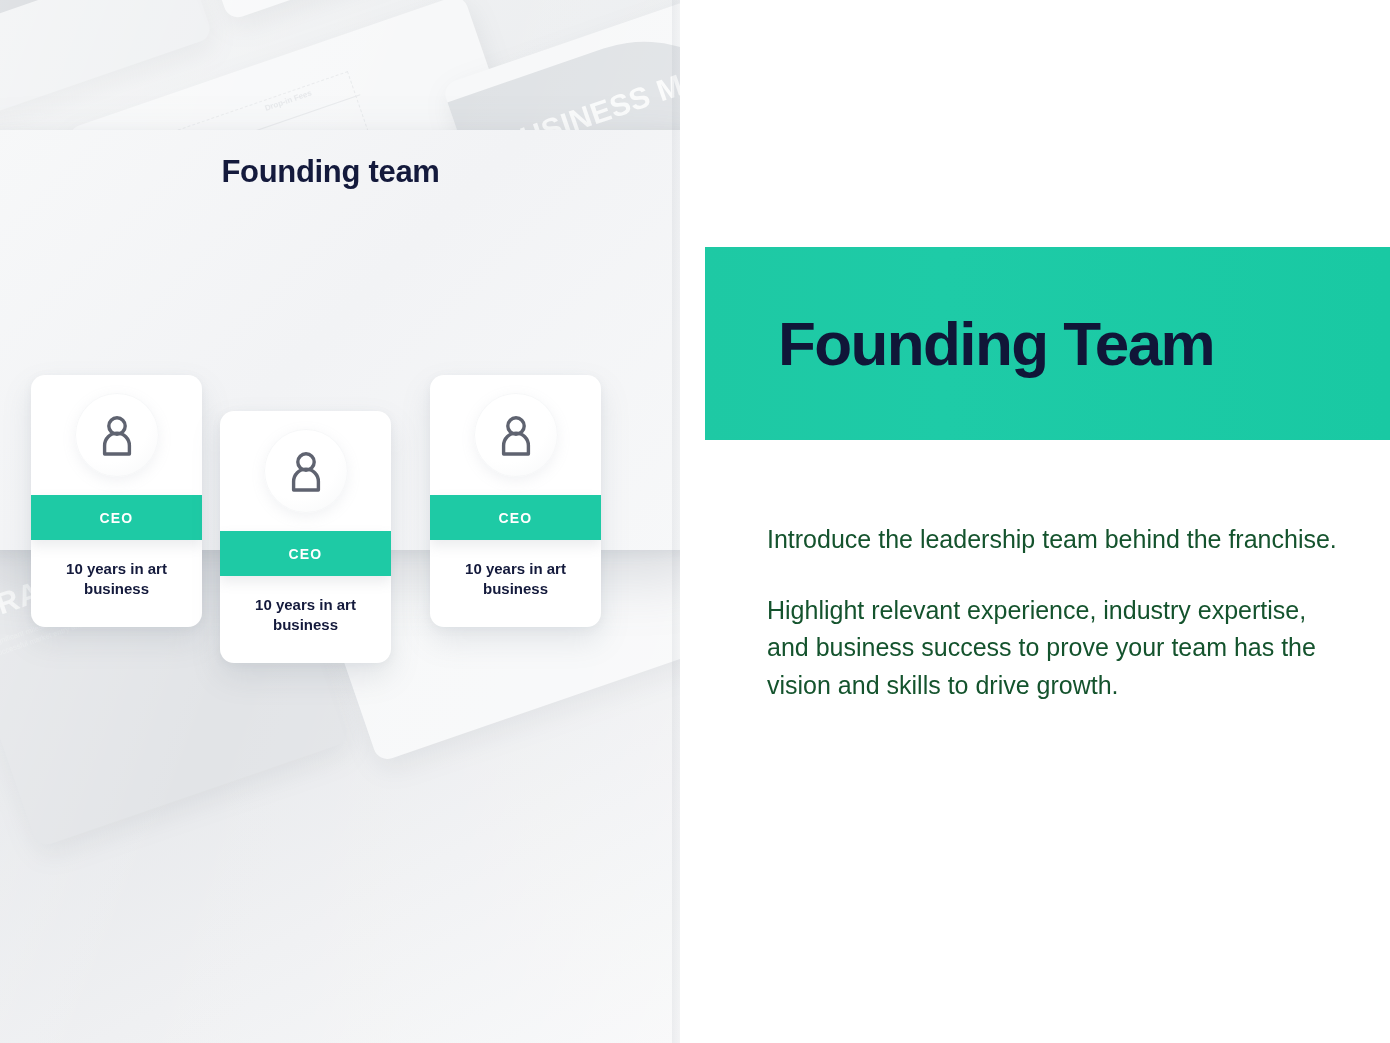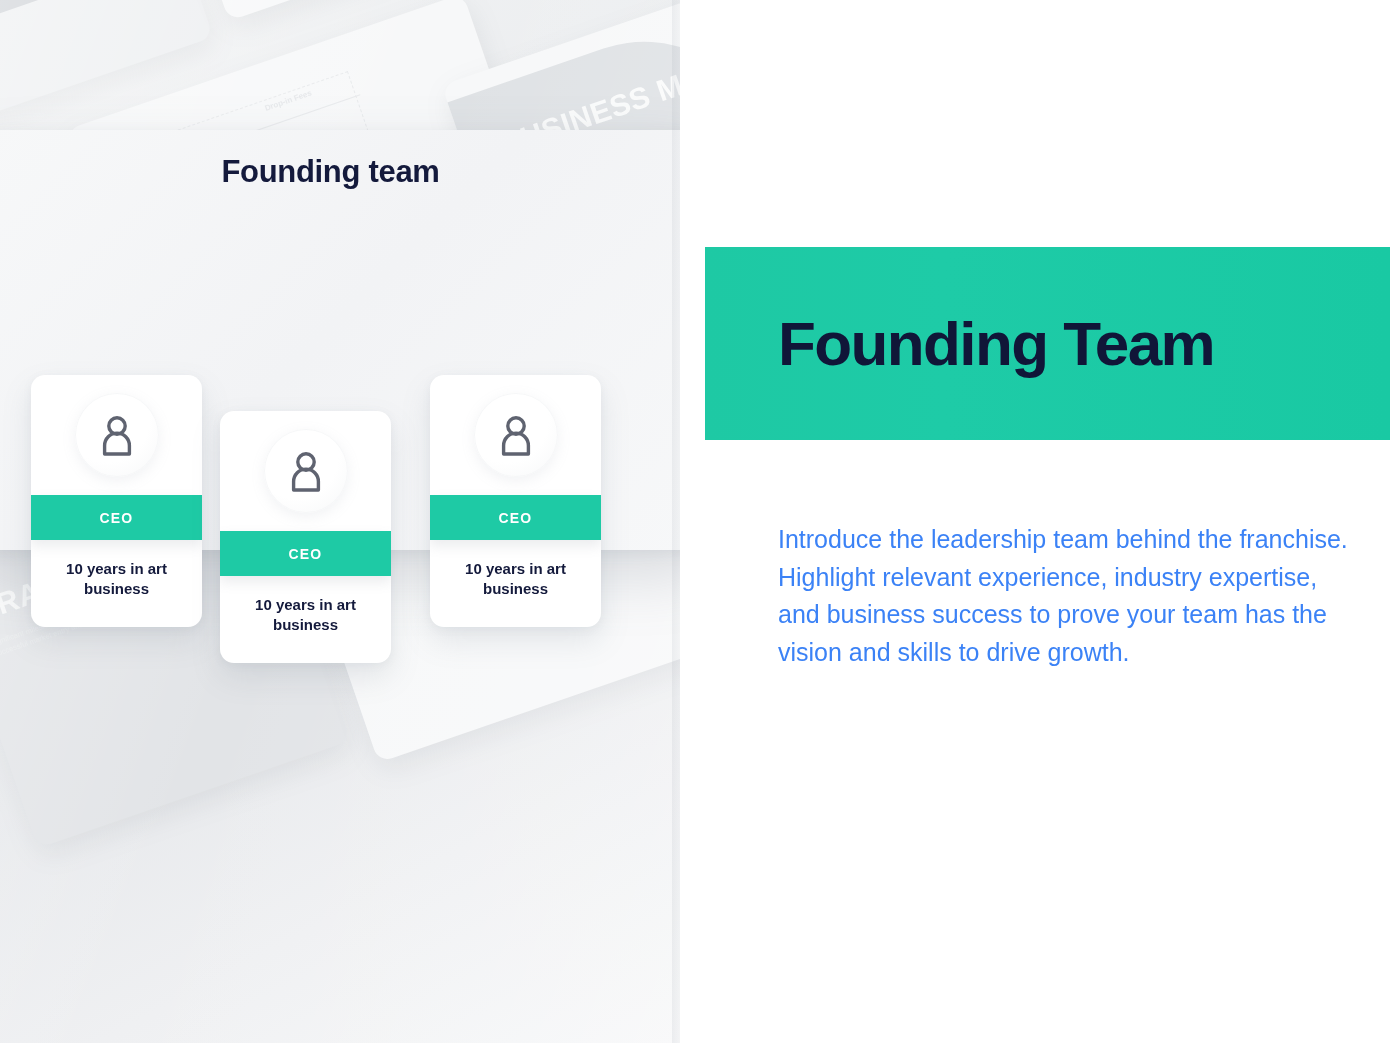--- a/index.html
+++ b/index.html
@@ -231,27 +231,27 @@
     color:#101638;
     font-size:62px;
     font-weight:bold;
     letter-spacing:-1.6px;
     line-height:1;
   }
 
   
   .body-copy{
     position:absolute;
-    left:98px; top:521px;
+    left:87px; top:521px;
     width:570px;
-    color:#3b82f6;
+    color:#14532d;
     font-size:25px;
     line-height:1.50;
   }
-  .body-copy p + p{ }
+  .body-copy p + p{ margin-top:33px; }
 
   
   .seam{
     position:absolute;
     left:672px; top:0;
     width:14px; height:1043px;
     background:linear-gradient(90deg, rgba(140,148,160,.12), rgba(255,255,255,0));
     pointer-events:none;
   }
 </style>

